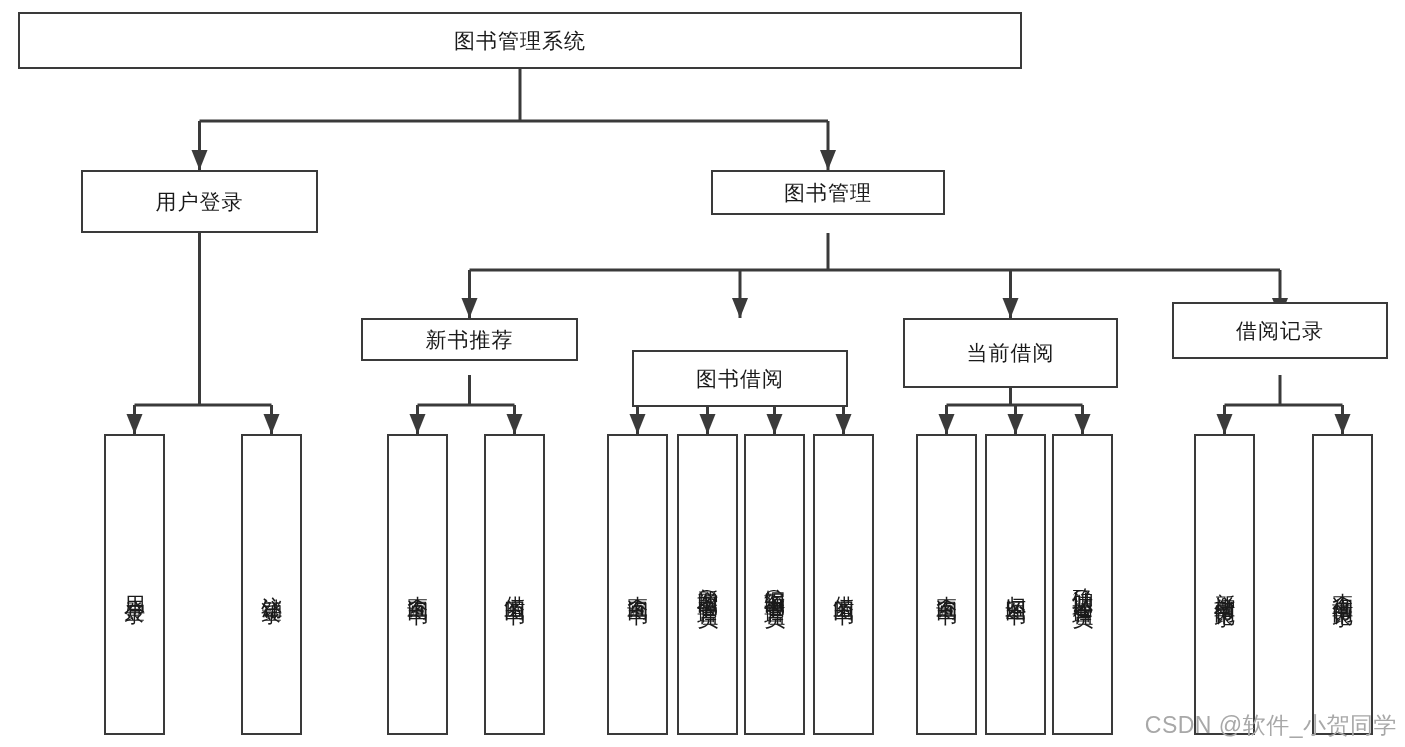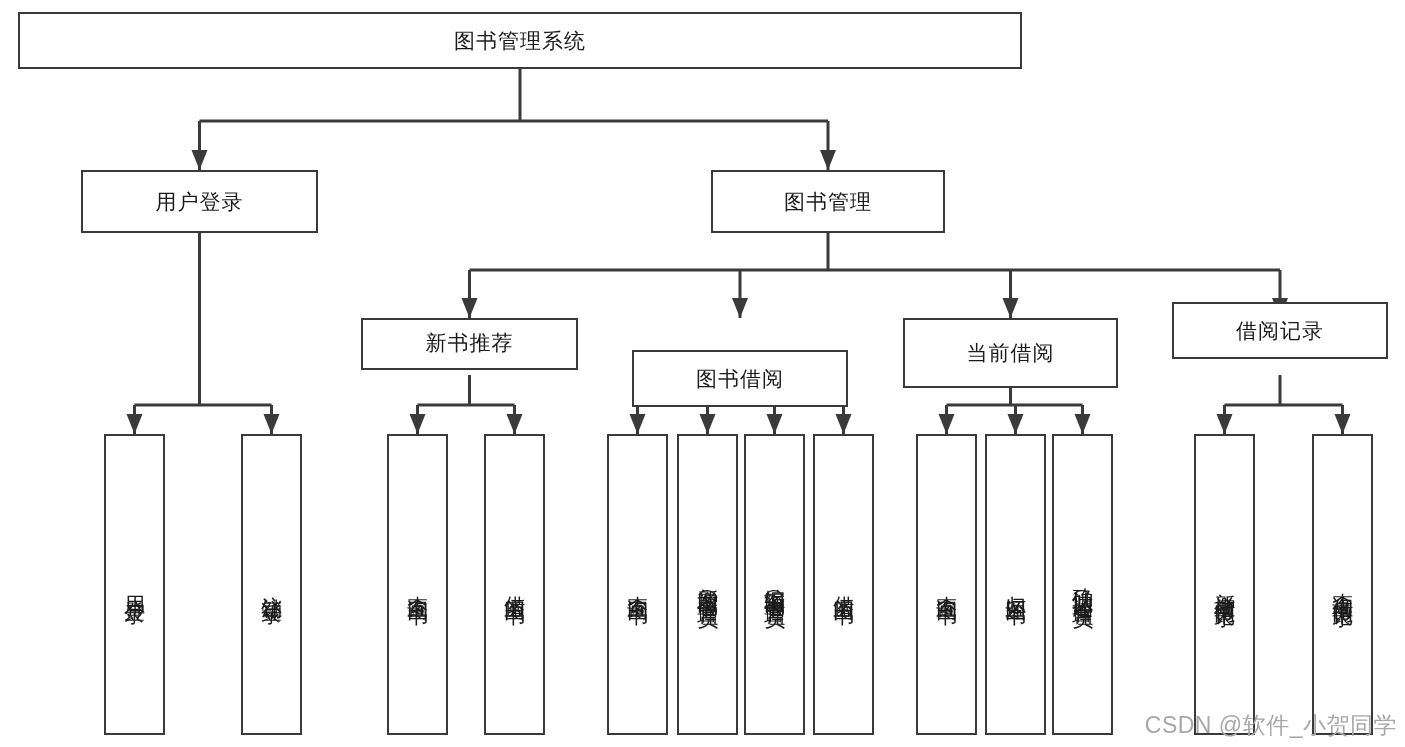--- a/index.html
+++ b/index.html
@@ -125,24 +125,24 @@
       <line x1="1342.5" y1="405" x2="1342.5" y2="434" stroke="#3a3a3a" stroke-width="3"></line>
       <path d="M 1334.5 414 L 1342.5 434 L 1350.5 414 Z" fill="#3a3a3a"></path>
     </svg>
   <div id="nodes-layer">
       <div class="node horiz" style="left: 18px; top: 12px; width: 1004px; height: 57px;">
         <span class="label">图书管理系统</span>
       </div>
       <div class="node horiz" style="left: 81px; top: 170px; width: 237px; height: 63px;">
         <span class="label">用户登录</span>
       </div>
-      <div class="node horiz" style="left: 711px; top: 170px; width: 234px; height: 63px;">
+      <div class="node horiz" style="left: 711px; top: 170px; width: 234px; height: 45px;">
         <span class="label">图书管理</span>
       </div>
-      <div class="node horiz" style="left: 361px; top: 318px; width: 217px; height: 52px; font-family: Liberation Serif, serif;">
+      <div class="node horiz" style="left: 361px; top: 318px; width: 217px; height: 43px;">
         <span class="label">新书推荐</span>
       </div>
       <div class="node horiz" style="left: 632px; top: 318px; width: 216px; height: 57px; margin-top: 32px;">
         <span class="label">图书借阅</span>
       </div>
       <div class="node horiz" style="left: 903px; top: 318px; width: 215px; height: 70px;">
         <span class="label">当前借阅</span>
       </div>
       <div class="node horiz" style="left: 1172px; top: 302px; width: 216px; height: 57px;">
         <span class="label">借阅记录</span>

